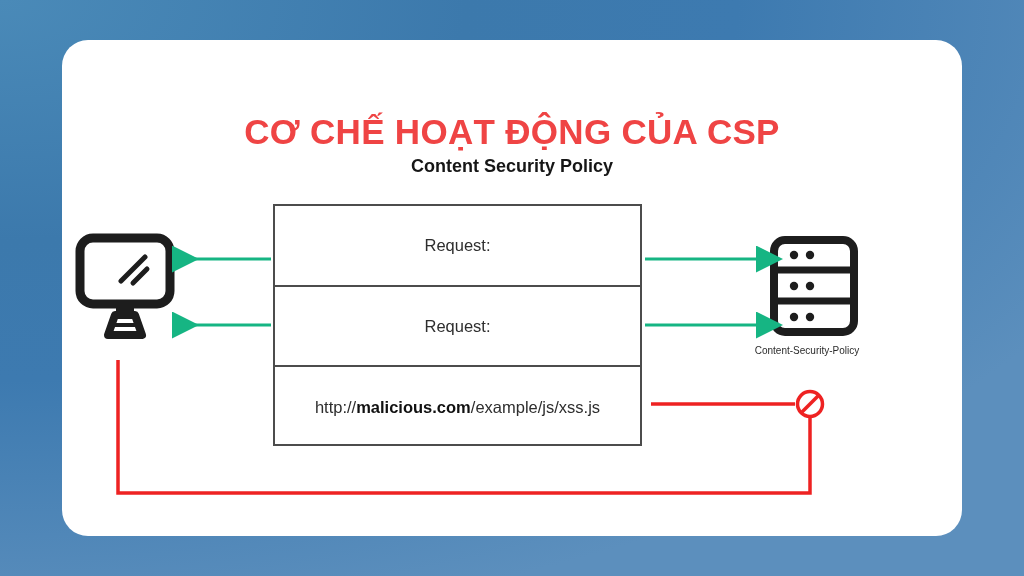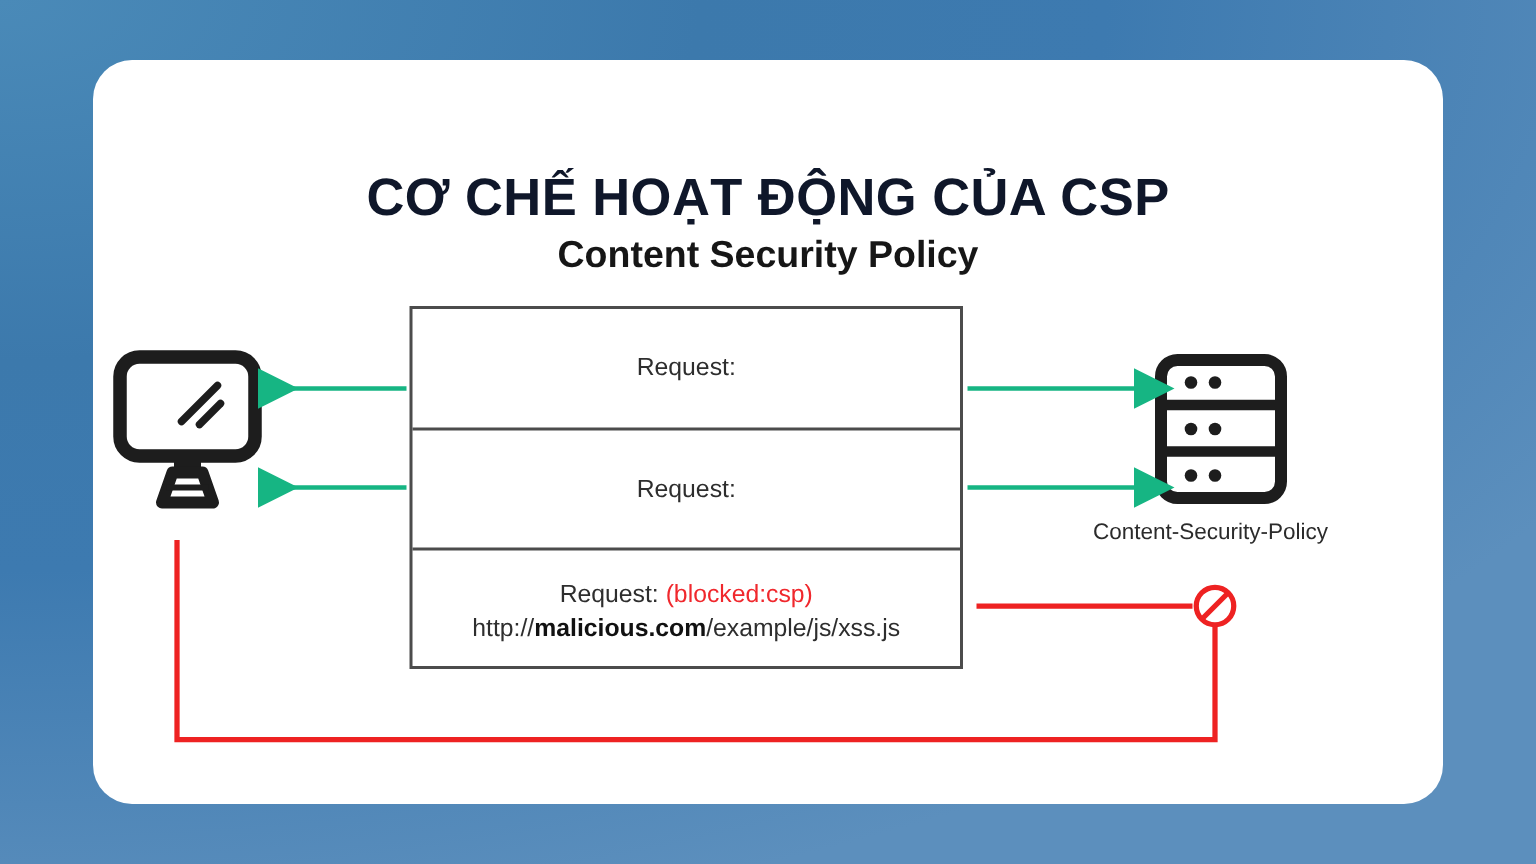--- a/index.html
+++ b/index.html
@@ -34,30 +34,30 @@
   
   #main-title {
     position: absolute;
     left: 0;
     top: 72px;
     width: 900px;
     text-align: center;
     font-size: 35px;
     font-weight: bold;
     letter-spacing: 0.3px;
-    color: #0f172a;
+    color: #ef4444;
     font-family: "Liberation Sans", sans-serif;
   }
   #sub-title {
     position: absolute;
     left: 0;
     top: 116px;
     width: 900px;
     text-align: center;
-    font-size: 25px;
+    font-size: 18px;
     font-weight: bold;
     color: #161616;
     font-family: "Liberation Sans", sans-serif;
   }
 
   
   #request-stack {
     position: absolute;
     left: 211px;   
     top: 164px;    
@@ -65,21 +65,21 @@
     height: 242px;
     border: 2px solid #4c4c4c;
     box-sizing: border-box;
     background: #fff;
   }
   .request-row {
     height: 80.66px;
     box-sizing: border-box;
     border-bottom: 2px solid #4c4c4c;
     display: flex;
-    flex-direction: column;
+    flex-direction: row;
     align-items: center;
     justify-content: center;
     line-height: 1.38;
   }
   .request-row:last-child { border-bottom: none; }
   .req-line {
     font-size: 16.5px;
     color: #2e2e2e;
     white-space: nowrap;
     font-family: "Liberation Sans", sans-serif;
@@ -107,21 +107,21 @@
   
   #csp-policy {
     position: absolute;
     left: 590px;
     top: 304px;
     width: 310px;
     text-align: center;
     line-height: 1.42;
   }
   .csp-line {
-    font-size: 15px;
+    font-size: 10px;
     color: #2b2b2b;
     white-space: nowrap;
     font-family: "Liberation Sans", sans-serif;
   }
   .csp-line b { font-weight: bold; color: #111; }
 
   
   #wires {
     position: absolute;
     left: 0; top: 0;
@@ -171,21 +171,20 @@
         </div>
       </div>
 
       <div class="request-row">
         <div class="req-line">
           <span>Request:</span>
         </div>
       </div>
 
       <div class="request-row">
-        <div class="req-line"><span>Request:</span>&nbsp;<span class="blocked">(blocked:csp)</span></div>
         <div class="req-line"><span>http://</span><b>malicious.com</b><span>/example/js/xss.js</span></div>
       </div>
 
     </div>
 
     <div id="csp-policy">
       <div class="csp-line">Content-Security-Policy</div>
     </div>
 
     <svg id="wires" viewBox="0 0 900 496" xmlns="http://www.w3.org/2000/svg">

